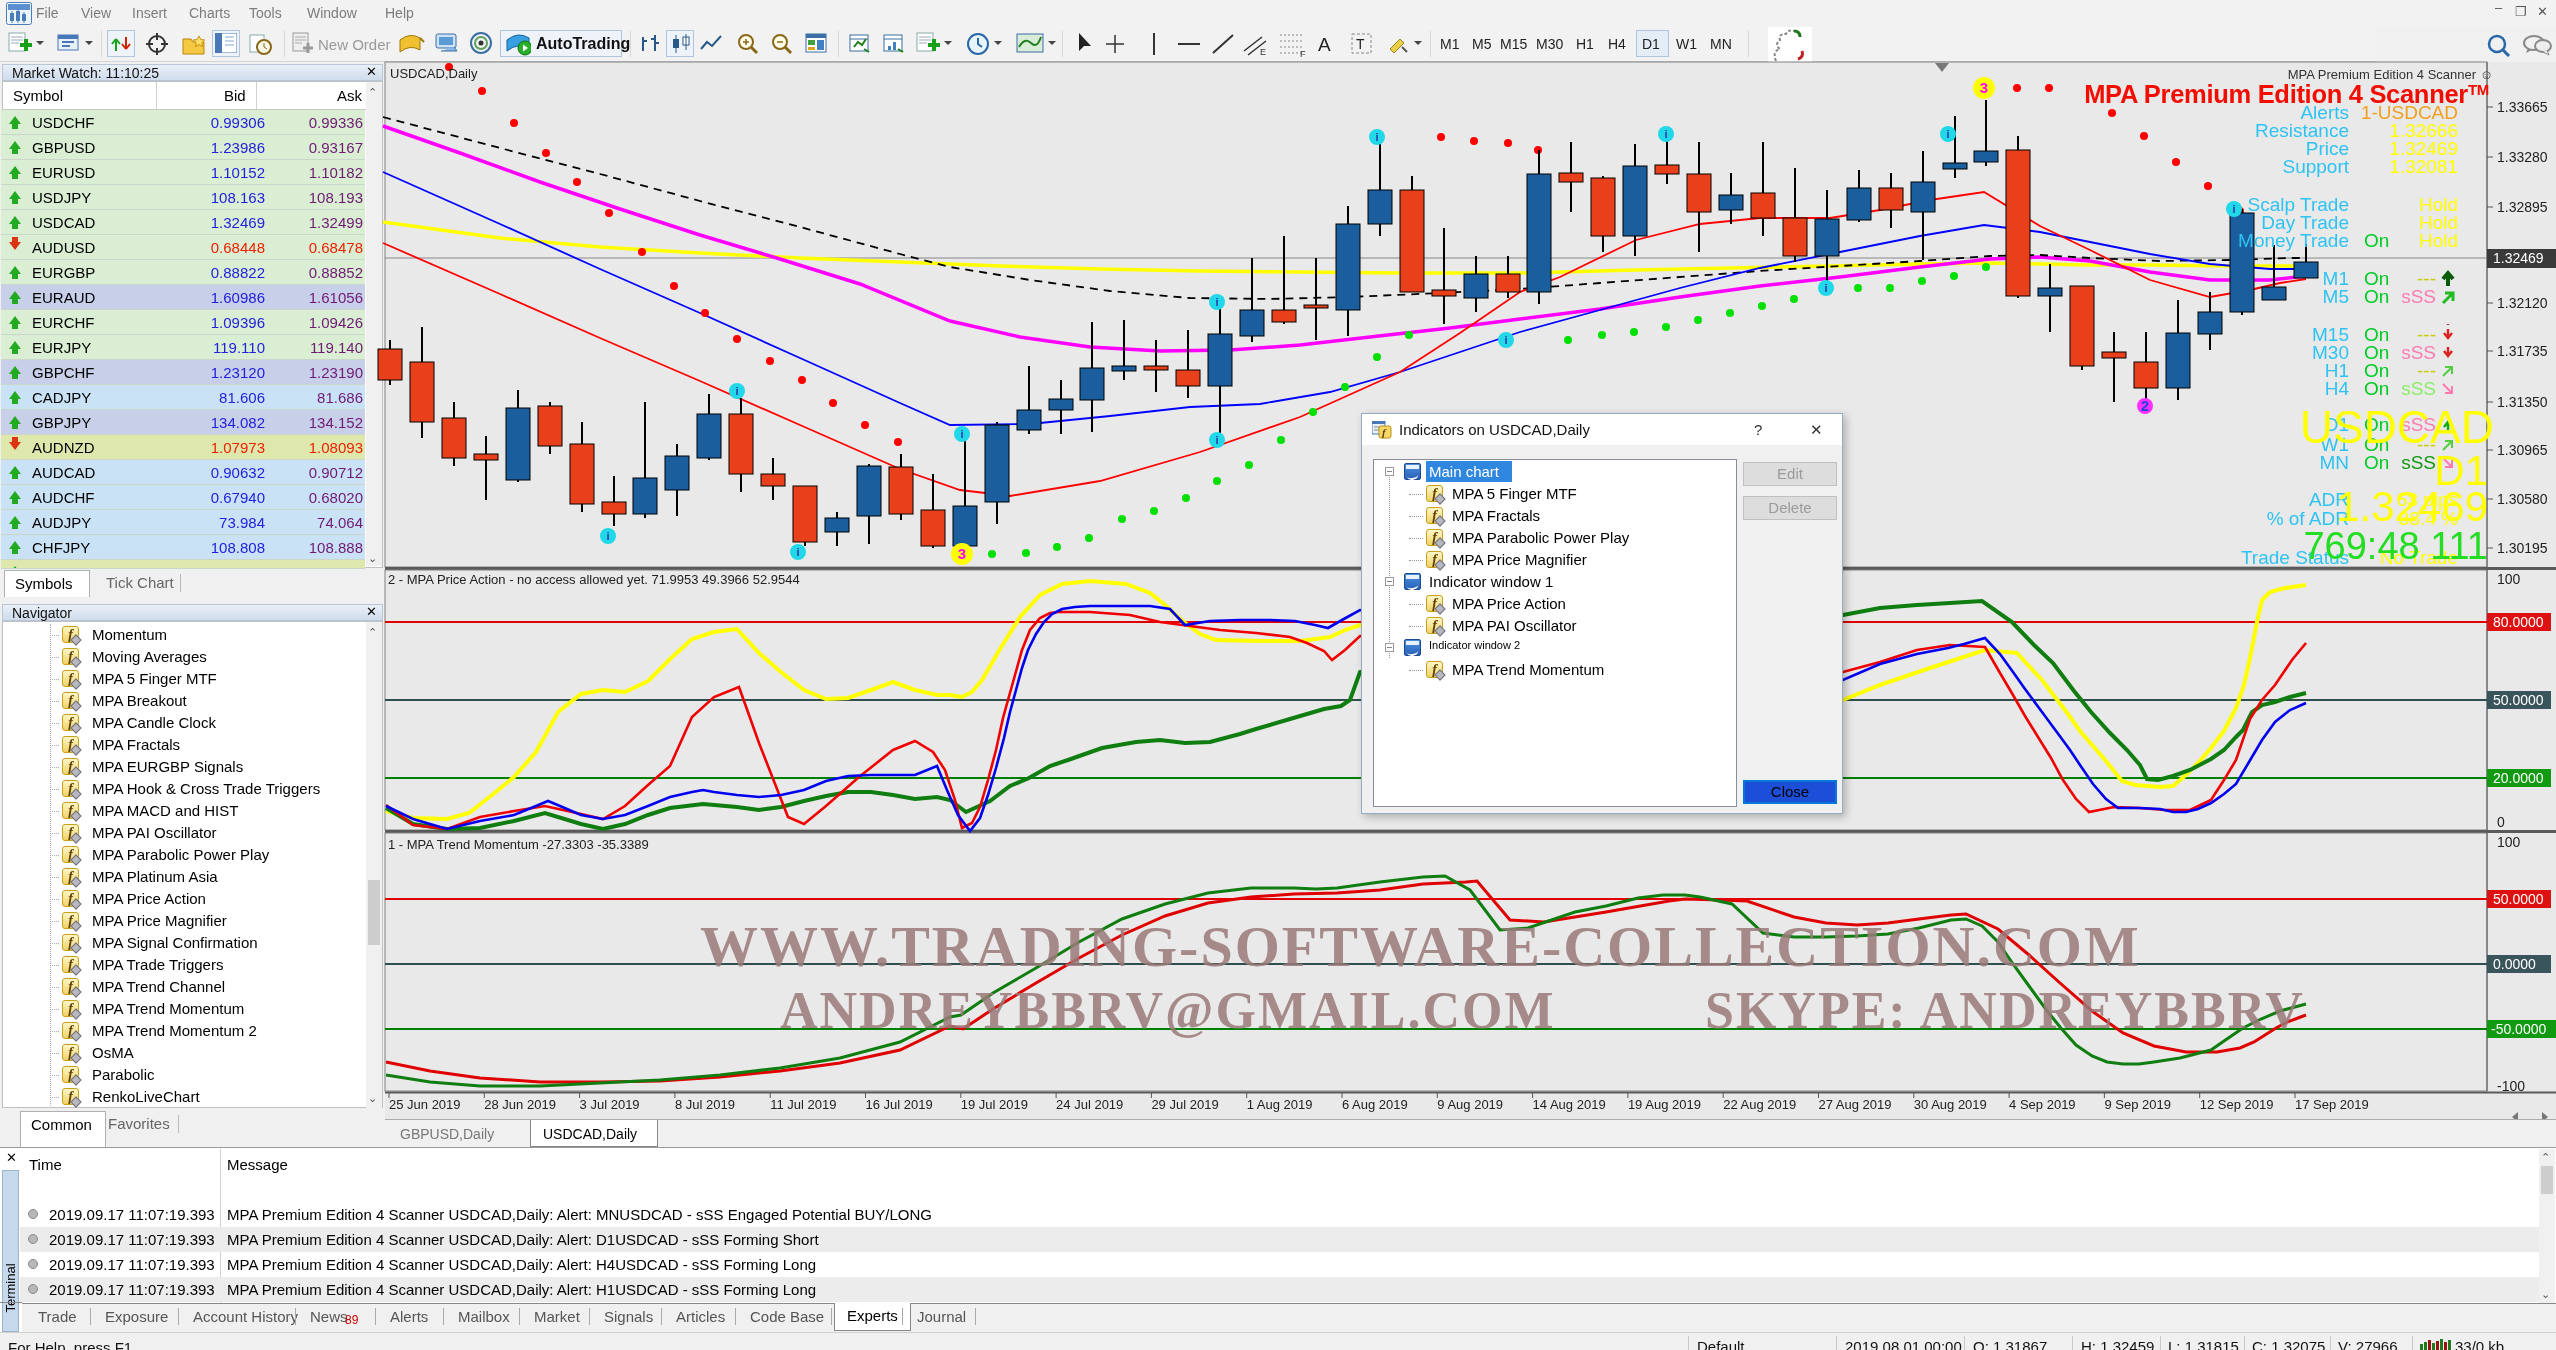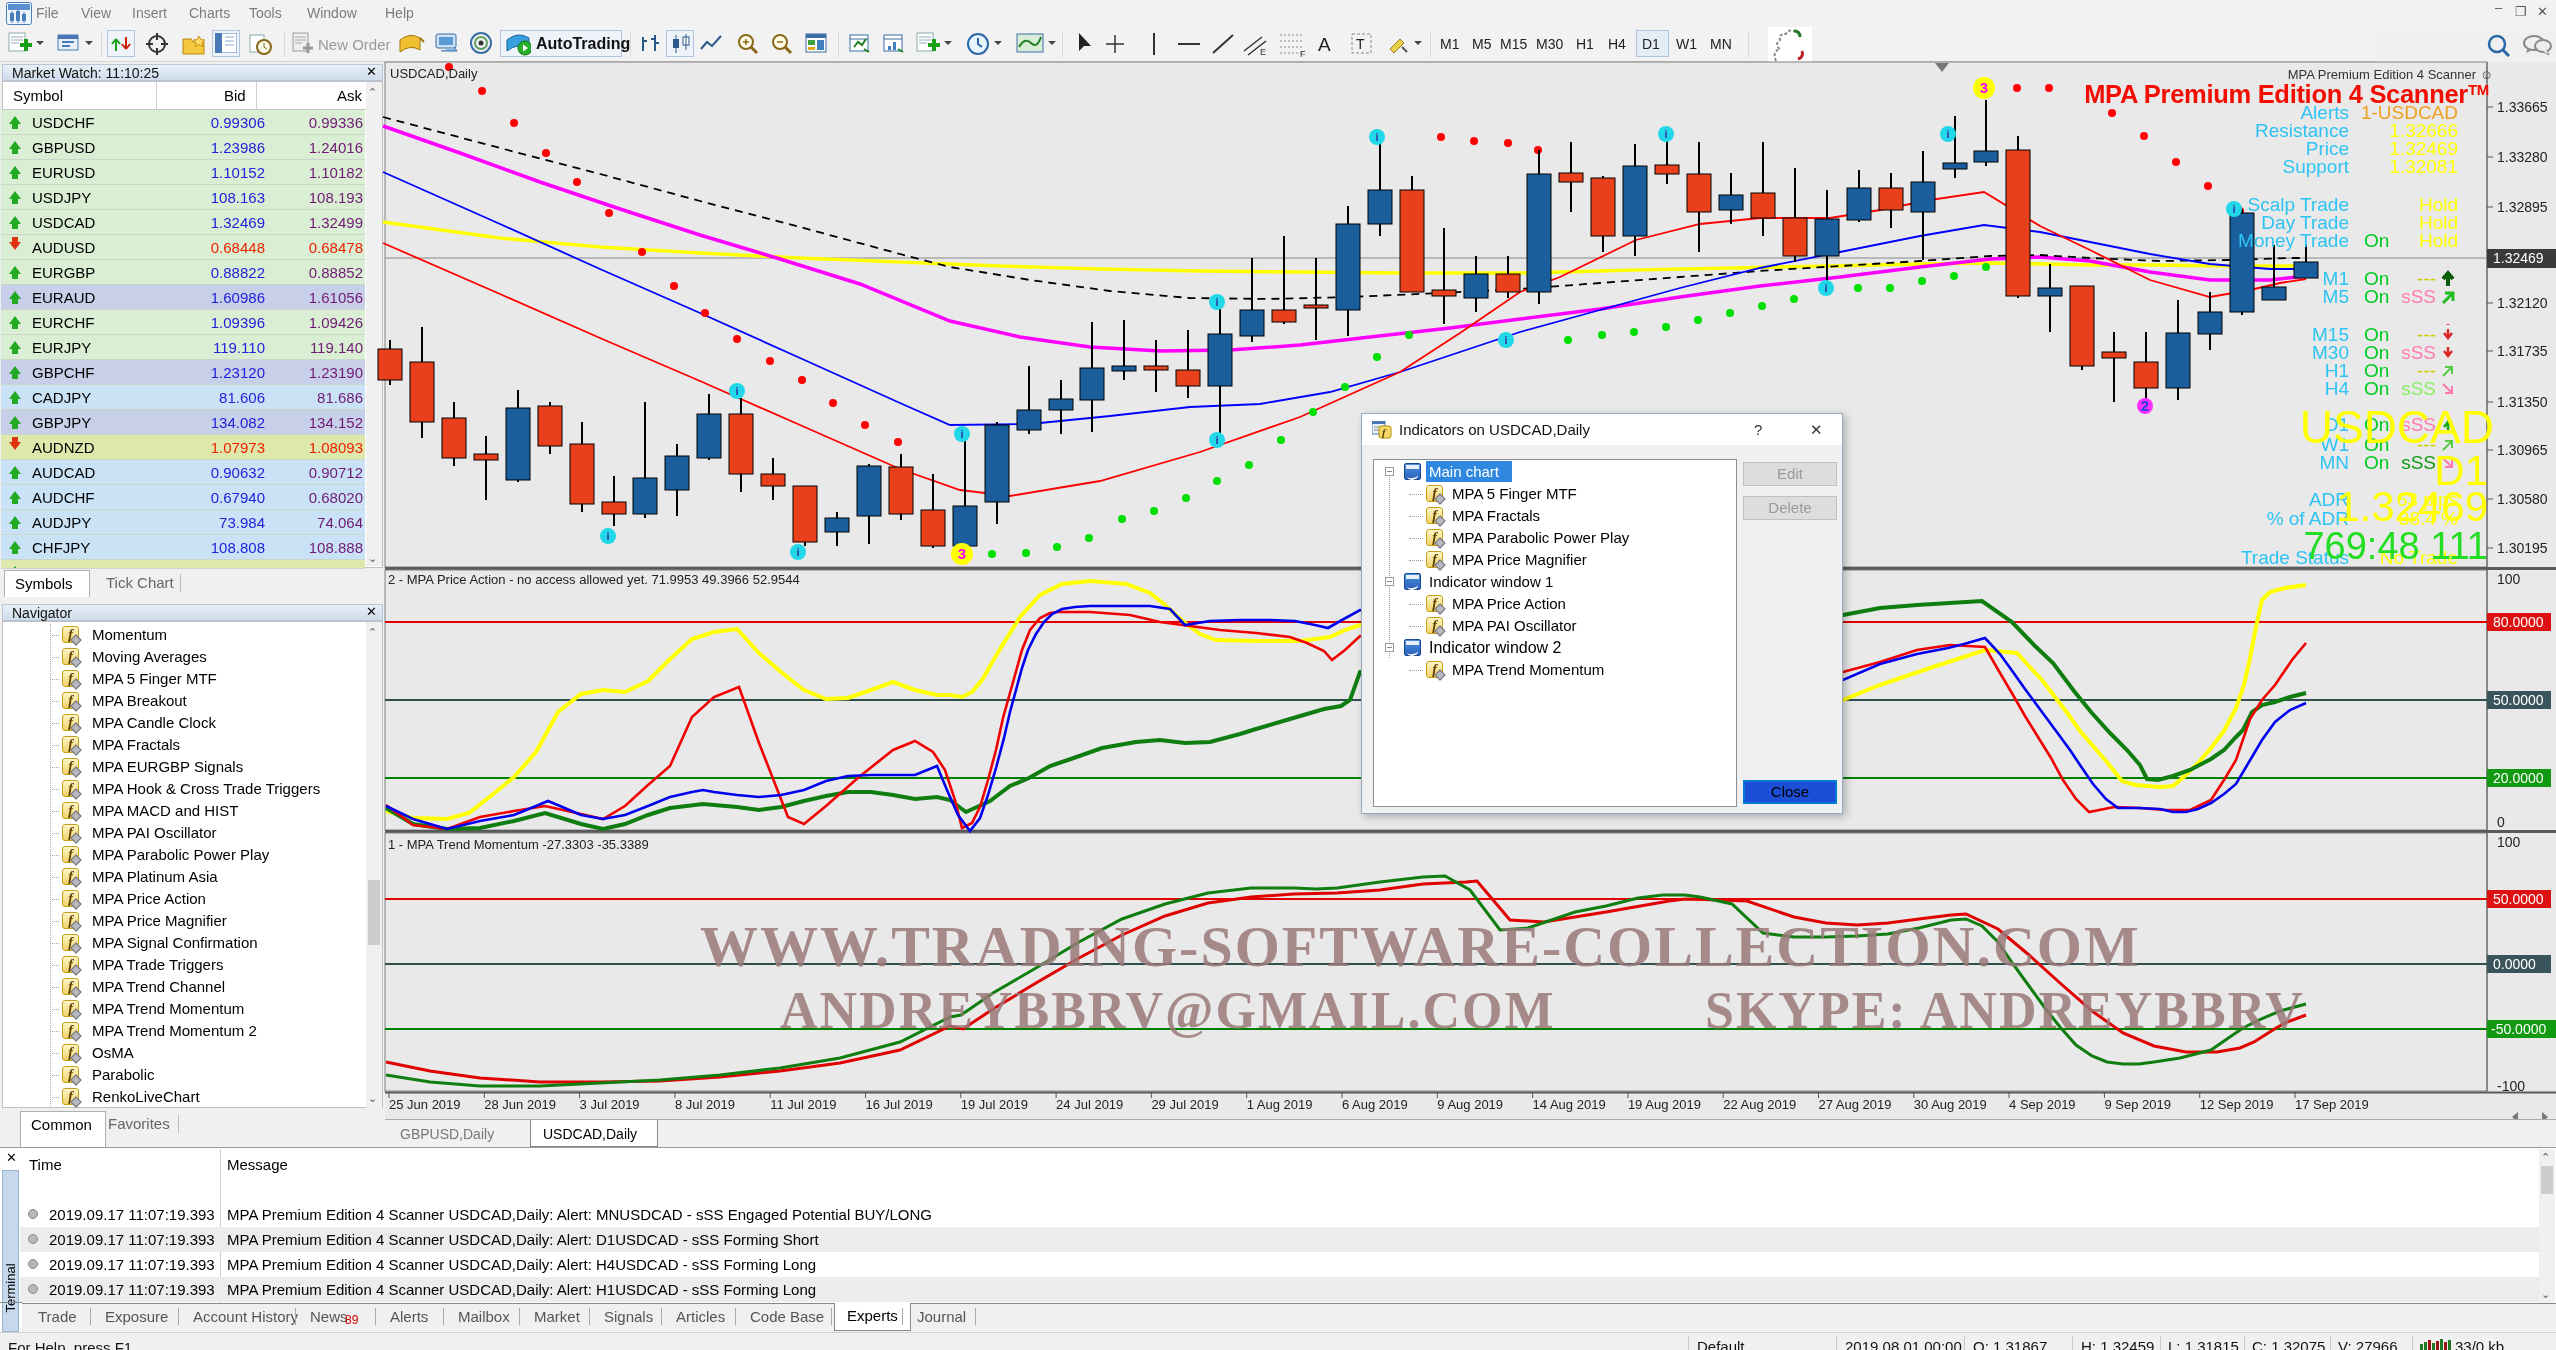--- a/index.html
+++ b/index.html
@@ -297,21 +297,21 @@
     <div class="mwrow" style="top:110px;height:25px;background:#d9eed3;overflow:hidden;border-bottom:1px solid #c9d6c9">
       <div class="arrup"></div>
       <span class="mwsym">USDCHF</span>
       <span class="mwbid abs">0.99306</span>
       <span class="mwask abs">0.99336</span>
     </div>
     <div class="mwrow" style="top:135px;height:25px;background:#d9eed3;overflow:hidden;border-bottom:1px solid #c9d6c9">
       <div class="arrup"></div>
       <span class="mwsym">GBPUSD</span>
       <span class="mwbid abs">1.23986</span>
-      <span class="mwask abs">1.24016</span>
+      <span class="mwask abs">0.93167</span>
     </div>
     <div class="mwrow" style="top:160px;height:25px;background:#d9eed3;overflow:hidden;border-bottom:1px solid #c9d6c9">
       <div class="arrup"></div>
       <span class="mwsym">EURUSD</span>
       <span class="mwbid abs">1.10152</span>
       <span class="mwask abs">1.10182</span>
     </div>
     <div class="mwrow" style="top:185px;height:25px;background:#d9eed3;overflow:hidden;border-bottom:1px solid #c9d6c9">
       <div class="arrup"></div>
       <span class="mwsym">USDJPY</span>
@@ -966,21 +966,21 @@
       <div class="dico chicon" style="left:42px;top:159px"></div>
       <span class="abs txt" style="left:67px;top:159px;font-size:15px;color:#000">Indicator window 1</span>
       <div class="abs" style="left:47px;top:190px;width:14px;height:1px;border-top:1px dotted #999"></div>
       <div class="ficon" style="left:64px;top:181px;position:absolute">f</div>
       <span class="abs txt" style="left:90px;top:181px;font-size:15px;color:#000">MPA Price Action</span>
       <div class="abs" style="left:47px;top:212px;width:14px;height:1px;border-top:1px dotted #999"></div>
       <div class="ficon" style="left:64px;top:203px;position:absolute">f</div>
       <span class="abs txt" style="left:90px;top:203px;font-size:15px;color:#000">MPA PAI Oscillator</span>
       <div class="pm" style="left:23px;top:229px">–</div>
       <div class="dico chicon" style="left:42px;top:225px"></div>
-      <span class="abs txt" style="left:67px;top:225px;font-size:16px;color:#000">Indicator window 2</span>
+      <span class="abs txt" style="left:67px;top:225px;font-size:11px;color:#000">Indicator window 2</span>
       <div class="abs" style="left:47px;top:256px;width:14px;height:1px;border-top:1px dotted #999"></div>
       <div class="ficon" style="left:64px;top:247px;position:absolute">f</div>
       <span class="abs txt" style="left:90px;top:247px;font-size:15px;color:#000">MPA Trend Momentum</span>
     </div>
     <div id="term" class="abs"></div>
     <span class="abs" style="left:6px;top:1150px;font-size:13px;color:#000">✕</span>
     <div class="abs" style="left:2px;top:1170px;width:17px;height:162px;background:#c6d9ec;border:1px solid #9ab4cc"></div>
     <svg class="abs" style="left:0;top:1148px" width="22" height="186" viewBox="0 0 22 186">
       <text x="15" y="140" font-size="13" fill="#000" text-anchor="middle" transform="rotate(-90 15 140)">Terminal</text>
     </svg>

